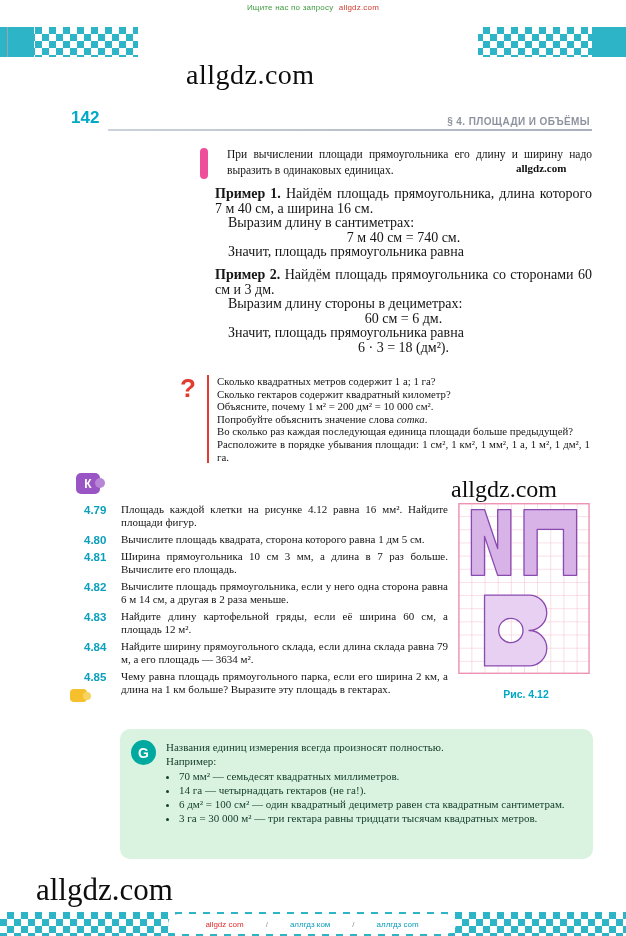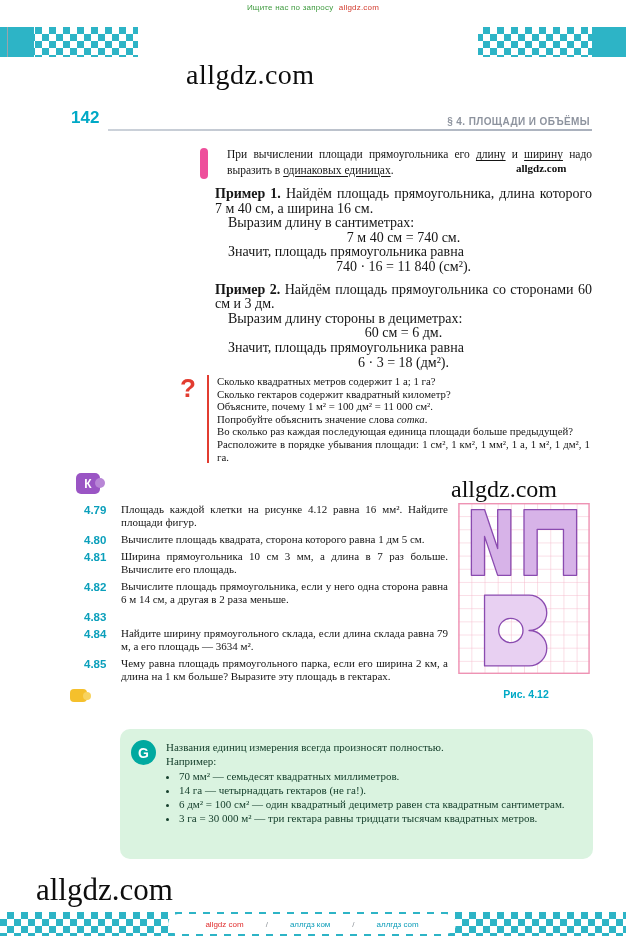--- a/index.html
+++ b/index.html
@@ -41,21 +41,21 @@
   .page-num { position:absolute; top:108px; left:71px; font:bold 17px "Liberation Sans", sans-serif; color:#00a9c6; }
   .section-title { position:absolute; top:116px; right:36px; font:bold 10px "Liberation Sans", sans-serif;
                    color:#8d939e; letter-spacing:.4px; }
   .head-line { position:absolute; top:129px; left:108px; right:34px; height:2px;
                background:linear-gradient(to right,#ccd2da,#a9b0bc); }
 
   
   .rule { position:absolute; top:147px; left:200px; width:392px; padding-left:27px;
           font-size:11.5px; line-height:15.5px; text-align:justify; }
   .rule-marker { position:absolute; left:0; top:1px; width:8px; height:31px; background:#ee4f9b; border-radius:4px; }
-  .u { text-decoration:underline; text-underline-offset:2px; }
+  .u { text-underline-offset:2px; }
 
   
   .examples { position:absolute; top:187px; left:215px; width:377px; font-size:14px; line-height:14.6px; }
   .examples p { margin:0; }
   .ex-head { text-align:justify; }
   .ex-label { font-weight:bold; }
   .step { text-indent:13px; }
   .formula { text-align:center; }
   .ex2 { margin-top:8px !important; }
 
@@ -120,34 +120,33 @@
     <span class="rule-marker"></span>
     <span>При вычислении площади прямоугольника его </span><span class="u">длину</span><span> и </span><span class="u">ширину</span><span> надо выразить в </span><span class="u">одинаковых единицах</span><span>.</span>
   </div>
   <div class="wm wm-inline">allgdz.com</div>
 
   <div class="examples">
     <p class="ex-head"><span class="ex-label">Пример 1.</span> <span>Найдём площадь прямоугольника, длина которого 7 м 40 см, а ширина 16 см.</span></p>
     <p class="step">Выразим длину в сантиметрах:</p>
     <p class="formula">7 м 40 см = 740 см.</p>
     <p class="step">Значит, площадь прямоугольника равна</p>
-    <p class="formula">740 · 16 = 11 840 (см²).</p>
 
     <p class="ex-head ex2"><span class="ex-label">Пример 2.</span> <span>Найдём площадь прямоугольника со сторонами 60 см и 3 дм.</span></p>
     <p class="step">Выразим длину стороны в дециметрах:</p>
     <p class="formula">60 см = 6 дм.</p>
     <p class="step">Значит, площадь прямоугольника равна</p>
     <p class="formula">6 · 3 = 18 (дм²).</p>
   </div>
 
   <div class="questions">
     <span class="q-mark">?</span>
     <div class="q-line">Сколько квадратных метров содержит 1 а; 1 га?</div>
     <div class="q-line">Сколько гектаров содержит квадратный километр?</div>
-    <div class="q-line">Объясните, почему 1 м² = 100 дм² = 11 000 см².</div>
+    <div class="q-line">Объясните, почему 1 м² = 200 дм² = 10 000 см².</div>
     <div class="q-line"><span>Попробуйте объяснить значение слова </span><i>сотка</i><span>.</span></div>
     <div class="q-line">Во сколько раз каждая последующая единица площади больше предыдущей?</div>
     <div class="q-line">Расположите в порядке убывания площади: 1 см², 1 км², 1 мм², 1 а, 1 м², 1 дм², 1 га.</div>
   </div>
 
   <div class="k-icon">
       <span>К</span>
     </div>
 
   <div class="wm wm-mid">allgdz.com</div>
@@ -165,20 +164,21 @@
       <div class="ex-item">
           <span class="ex-num">4.81</span>
           <span class="ex-text">Ширина прямоугольника 10 см 3 мм, а длина в 7 раз больше. Вычислите его площадь.</span>
         </div>
       <div class="ex-item">
           <span class="ex-num">4.82</span>
           <span class="ex-text">Вычислите площадь прямоугольника, если у него одна сторона равна 6 м 14 см, а другая в 2 раза меньше.</span>
         </div>
       <div class="ex-item">
           <span class="ex-num">4.83</span>
+          <span class="ex-text">Найдите длину картофельной гряды, если её ширина 60 см, а площадь 12 м².</span>
         </div>
       <div class="ex-item">
           <span class="ex-num">4.84</span>
           <span class="ex-text">Найдите ширину прямоугольного склада, если длина склада равна 79 м, а его площадь — 3634 м².</span>
         </div>
       <div class="ex-item">
           <span class="ex-num">4.85</span>
           <span class="ex-text">Чему равна площадь прямоугольного парка, если его ширина 2 км, а длина на 1 км больше? Выразите эту площадь в гектарах.</span>
         </div>
     </div>

